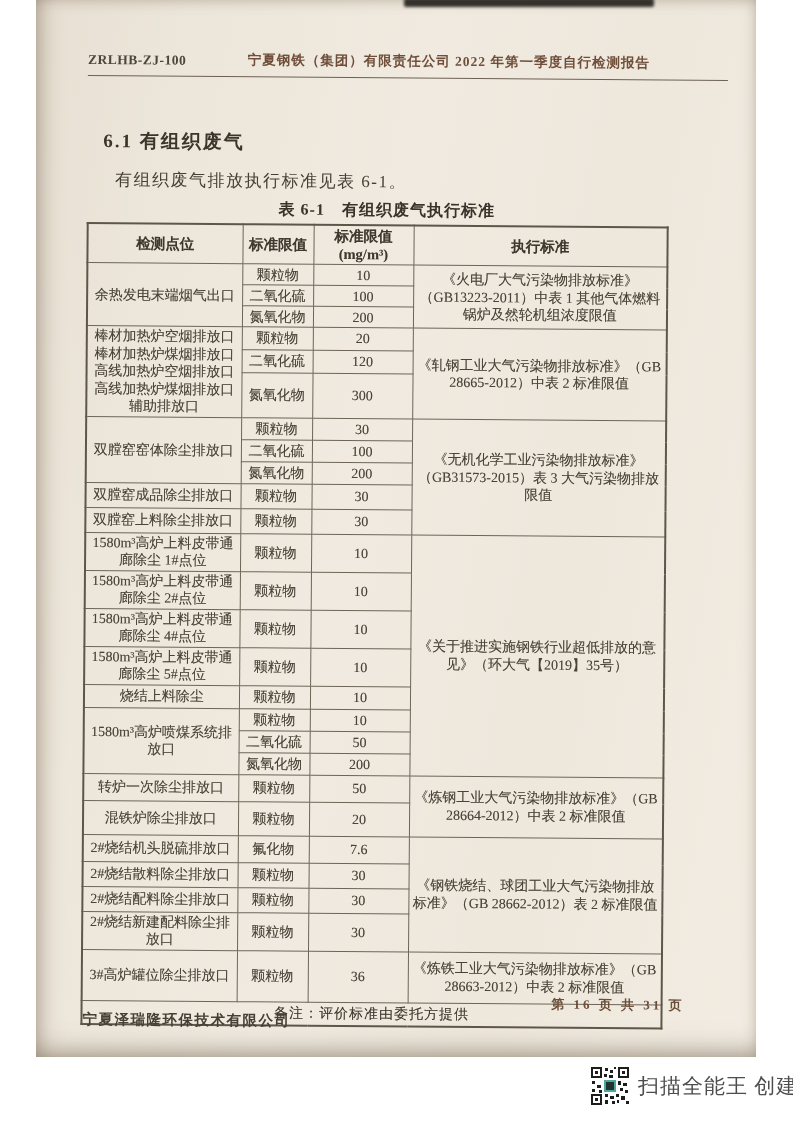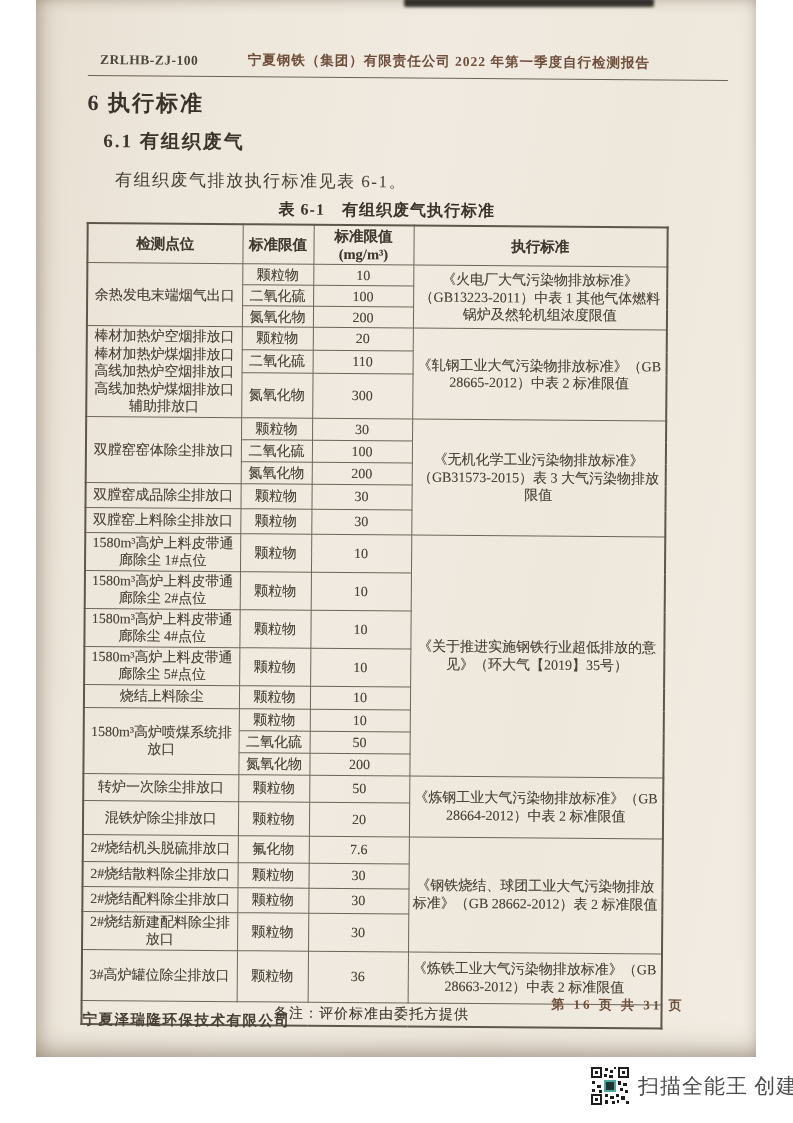--- a/index.html
+++ b/index.html
@@ -22,21 +22,21 @@
   .paper-inner{
     position:absolute;left:0;top:0;width:720px;height:1057px;
     transform:rotate(.45deg);transform-origin:60px 60px;
     color:#474035;
   }
   .doc-header{
     position:absolute;left:52px;top:50px;width:640px;
     display:flex;align-items:flex-end;
     border-bottom:1.6px solid #6c6053;padding-bottom:7px;
   }
-  .doc-code{font-size:13.5px;font-weight:bold;color:#4c463d;letter-spacing:.5px;margin-left:12px;}
+  .doc-code{font-size:13.5px;font-weight:bold;color:#4c463d;letter-spacing:.5px;}
   .doc-title{margin-left:auto;margin-right:78px;font-size:13.5px;font-weight:bold;color:#6f4e3a;letter-spacing:1px;}
   .h1{position:absolute;left:52px;top:88px;font-size:22px;font-weight:bold;color:#38322a;letter-spacing:2px;}
   .h2{position:absolute;left:68px;top:128px;font-size:19px;font-weight:bold;color:#3b352c;letter-spacing:2px;}
   .intro{position:absolute;left:80px;top:168px;font-size:17px;color:#453f35;letter-spacing:1.5px;}
   .caption{position:absolute;left:52px;top:198px;width:600px;text-align:center;font-size:16px;font-weight:bold;color:#39332b;letter-spacing:1px;}
   table.std{
     position:absolute;left:52px;top:222px;width:580px;
     border-collapse:collapse;table-layout:fixed;
     font-size:14px;color:#4a4337;
     text-shadow:0 0 .5px rgba(80,68,50,.4);
@@ -67,21 +67,20 @@
 
 <div class="paper">
   <div class="scan-dark-strip"></div>
   <div class="paper-inner">
 
     <div class="doc-header">
       <span class="doc-code">ZRLHB-ZJ-100</span>
       <span class="doc-title">宁夏钢铁（集团）有限责任公司 2022 年第一季度自行检测报告</span>
     </div>
 
-    <div class="h1">6 执行标准</div>
     <div class="h2">6.1  有组织废气</div>
     <div class="intro">有组织废气排放执行标准见表 6-1。</div>
     <div class="caption">表 6-1　有组织废气执行标准</div>
 
     <table class="std">
       <colgroup>
           <col class="c1">
           <col class="c2">
           <col class="c3">
           <col class="c4">
@@ -115,21 +114,21 @@
 棒材加热炉煤烟排放口
 高线加热炉空烟排放口
 高线加热炉煤烟排放口
 辅助排放口</td>
           <td>颗粒物</td>
           <td>20</td>
           <td class="st" rowspan="3">《轧钢工业大气污染物排放标准》（GB 28665-2012）中表 2 标准限值</td>
         </tr>
         <tr style="height:21px;">
           <td>二氧化硫</td>
-          <td>110</td>
+          <td>120</td>
         </tr>
         <tr style="height:42px;">
           <td>氮氧化物</td>
           <td>300</td>
         </tr>
 
         <tr style="height:22px;">
           <td class="pt" rowspan="3">双膛窑窑体除尘排放口</td>
           <td>颗粒物</td>
           <td>30</td>

